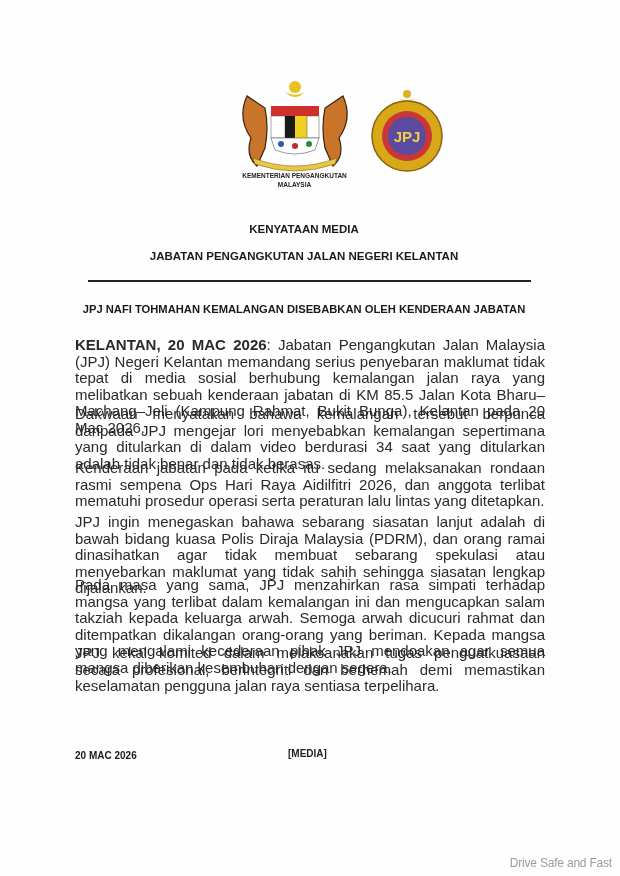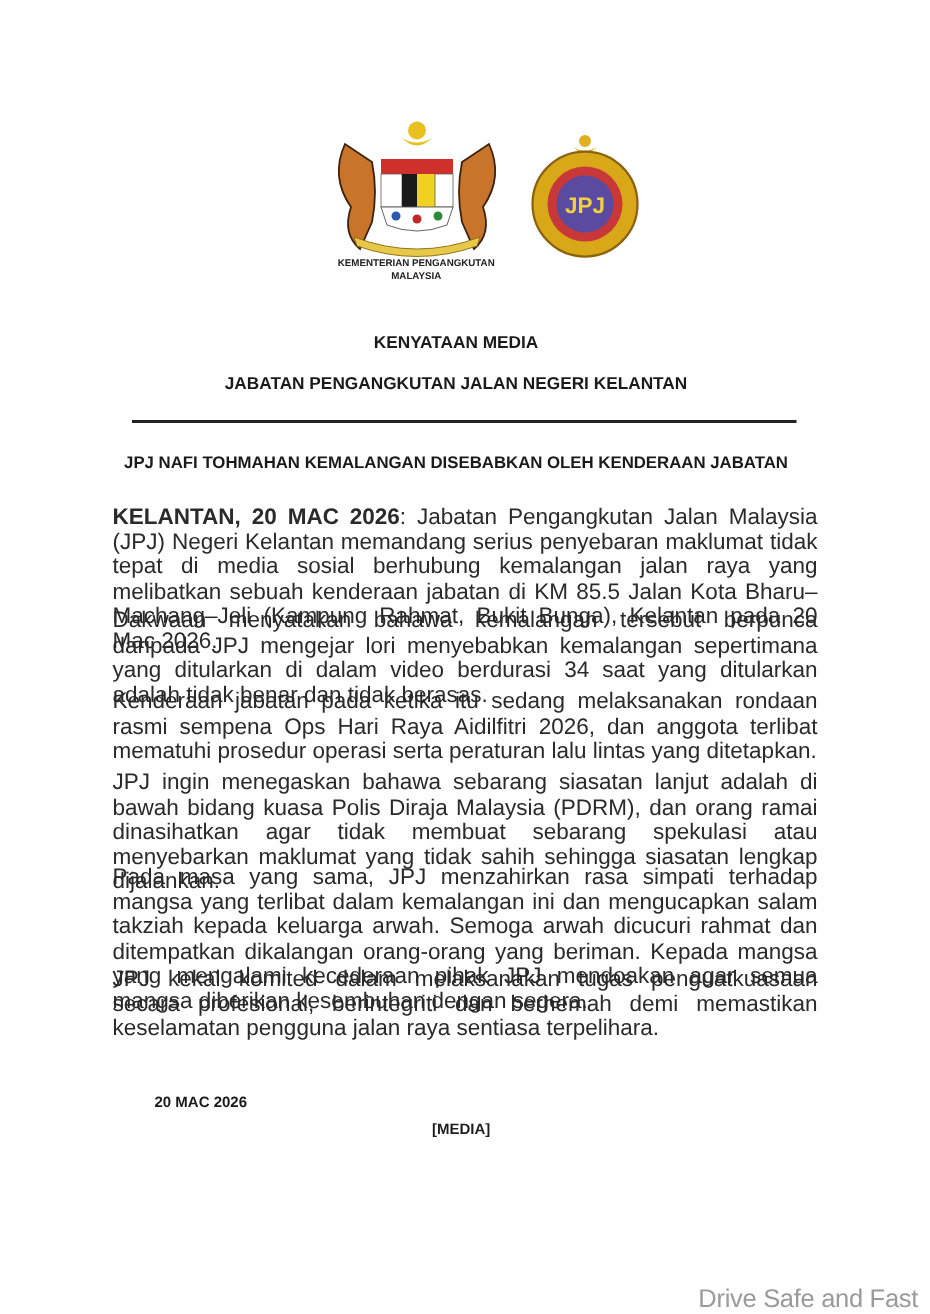--- a/index.html
+++ b/index.html
@@ -1,29 +1,29 @@
 <!DOCTYPE html>
 <html><head>
 <meta charset="utf-8">
 <style>
   html, body { margin:0; padding:0; }
   body { width:620px; height:876px; background:#fefefe; position:relative; overflow:hidden;
          font-family:"Liberation Sans", sans-serif; color:#1e1e1e; }
-  .logos { position:absolute; left:200px; top:78px; width:240px; height:112px; }
+  .logos { position:absolute; left:217px; top:78px; width:240px; height:112px; }
   .coat { position:absolute; left:18px; top:0; width:120px; height:95px; }
   .jpj { position:absolute; left:145px; top:10px; width:90px; height:85px; }
   .ministry { position:absolute; left:0; top:93px; width:155px; text-align:center;
               font-size:6.5px; font-weight:bold; line-height:9px; color:#222; }
   .h1 { position:absolute; left:0; width:608px; text-align:center; font-weight:bold; font-size:11.5px; color:#1a1a1a; }
   .rule { position:absolute; left:88px; top:280px; width:443px; height:2px; background:#222; }
   .para { position:absolute; left:75px; width:470px; font-size:15px; line-height:16.5px;
           text-align:justify; color:#2a2a2a; }
   .sign { position:absolute; left:75px; font-size:10px; font-weight:bold; color:#1a1a1a; line-height:17px; }
   .tamat { position:absolute; left:288px; top:748px; font-size:10px; font-weight:bold; }
-  .watermark { position:absolute; right:8px; top:856px; font-size:17px; color:#9a9a9a; letter-spacing:-0.2px; }
+  .watermark { position:absolute; right:8px; top:856px; font-size:12px; color:#9a9a9a; letter-spacing:-0.2px; }
 </style>
 </head>
 <body>
 
 <div class="logos">
   <svg class="coat" viewBox="0 0 120 95">
     <circle cx="60" cy="9" r="6" fill="#e8c020"></circle>
     <path d="M50 14 Q60 24 70 14 Q60 20 50 14Z" fill="#e8c020"></path>
     <path d="M12 18 Q2 40 16 60 Q10 78 22 88 L30 70 Q34 50 30 30 Z" fill="#c8742a" stroke="#3a2210" stroke-width="1.2"></path>
     <path d="M108 18 Q118 40 104 60 Q110 78 98 88 L90 70 Q86 50 90 30 Z" fill="#c8742a" stroke="#3a2210" stroke-width="1.2"></path>
@@ -59,16 +59,16 @@
 
 <div class="para" style="top:337px;"><b>KELANTAN, 20 MAC 2026</b><span>: Jabatan Pengangkutan Jalan Malaysia (JPJ) Negeri Kelantan memandang serius penyebaran maklumat tidak tepat di media sosial berhubung kemalangan jalan raya yang melibatkan sebuah kenderaan jabatan di KM 85.5 Jalan Kota Bharu–Machang–Jeli (Kampung Rahmat, Bukit Bunga), Kelantan pada 20 Mac 2026.</span></div>
 <div class="para" style="top:406px;">Dakwaan menyatakan bahawa kemalangan tersebut berpunca daripada JPJ mengejar lori menyebabkan kemalangan sepertimana yang ditularkan di dalam video berdurasi  34 saat yang ditularkan adalah tidak benar dan tidak berasas.</div>
 <div class="para" style="top:460px;">Kenderaan jabatan pada ketika itu sedang melaksanakan rondaan rasmi sempena Ops Hari Raya Aidilfitri 2026, dan anggota terlibat mematuhi prosedur operasi serta peraturan lalu lintas yang ditetapkan.</div>
 <div class="para" style="top:514px;">JPJ ingin menegaskan bahawa sebarang siasatan lanjut adalah di bawah bidang kuasa Polis Diraja Malaysia (PDRM), dan orang ramai dinasihatkan agar tidak membuat sebarang spekulasi atau menyebarkan maklumat yang tidak sahih sehingga siasatan lengkap dijalankan.</div>
 <div class="para" style="top:577px;">Pada masa yang sama, JPJ menzahirkan rasa simpati terhadap mangsa yang terlibat dalam kemalangan ini dan mengucapkan salam takziah kepada keluarga arwah. Semoga arwah dicucuri rahmat dan ditempatkan dikalangan orang-orang yang beriman. Kepada mangsa yang mengalami kecederaan pihak JPJ mendoakan agar semua mangsa diberikan kesembuhan dengan segera.</div>
 <div class="para" style="top:645px;">JPJ kekal komited dalam melaksanakan tugas penguatkuasaan secara profesional, berintegriti dan berhemah demi memastikan keselamatan pengguna jalan raya sentiasa terpelihara.</div>
 
 <div class="sign" style="top:688px;">
 </div>
-<div class="sign" style="top:727px;margin-left:28px;">20 MAC 2026</div>
+<div class="sign" style="top:747px;">20 MAC 2026</div>
 <div class="tamat">[MEDIA]</div>
 
 <div class="watermark">Drive Safe and Fast</div>
 
 </body></html>

